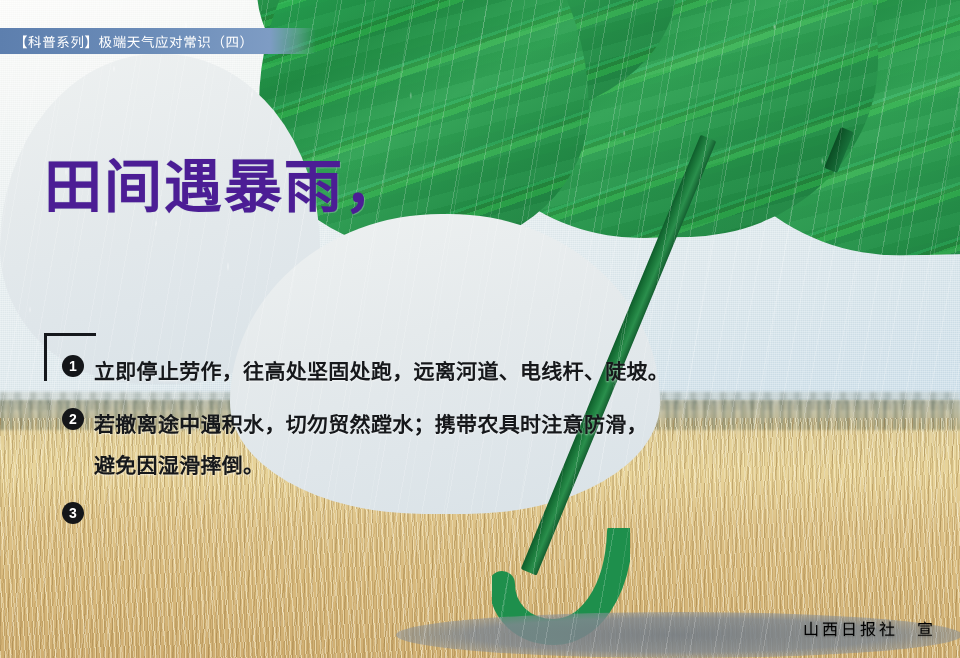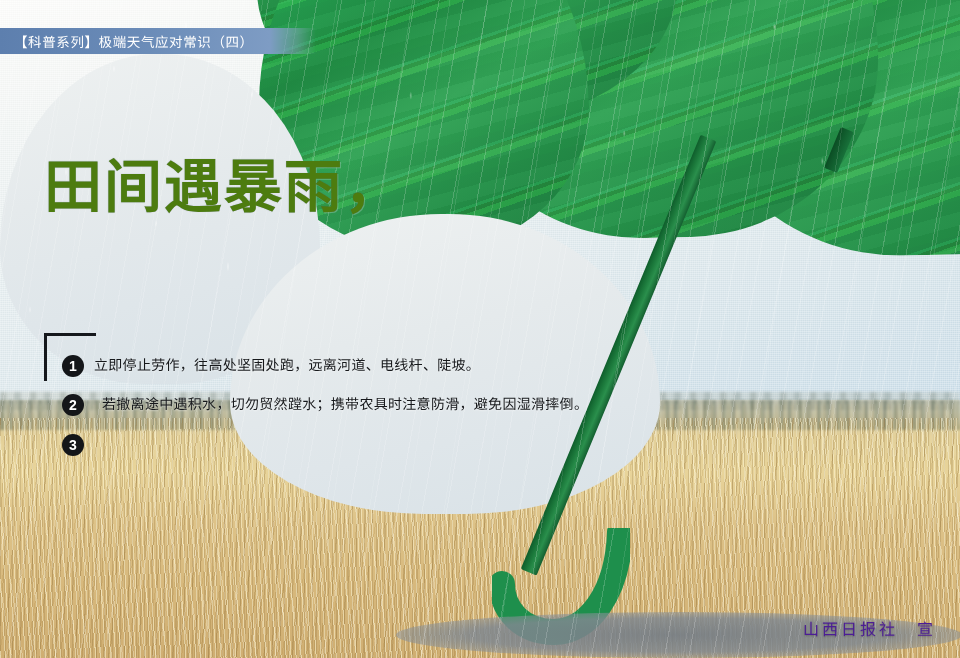--- a/index.html
+++ b/index.html
@@ -207,21 +207,21 @@
     font-weight:500;
   }
   .badge-tail{
     flex:0 0 auto; width:46px; height:26px;
     background:linear-gradient(90deg,#7e9cc4 0%, rgba(140,166,198,.45) 60%, rgba(150,174,204,0) 100%);
   }
 
   
   .title{
     position:absolute; left:44px; top:146px;
-    color:#4d7c0f;
+    color:#4c1d95;
     font-size:58px;
     line-height:1.42;
     font-weight:700;
     letter-spacing:2px;
     text-shadow:0 0 1px rgba(62,79,140,.5), 1px 1px 0 rgba(255,255,255,.25);
   }
   .title span{ display:block; }
 
   
   .bracket{
@@ -245,32 +245,32 @@
     width:22px; height:22px; margin-top:3px; margin-right:10px;
     border-radius:50%;
     background:#141619;
     color:#ffffff;
     font-size:14px; font-weight:700;
     display:flex; align-items:center; justify-content:center;
     line-height:1;
   }
   .item-text{
     color:#16181b;
-    font-size:14px;
+    font-size:21px;
     line-height:1.95;
-    font-weight:400;
+    font-weight:700;
     letter-spacing:.3px;
     text-shadow:0 1px 2px rgba(255,255,255,.55);
   }
-  .item-2 .item-text, .item-3 .item-text{ max-width:575px;margin-left:8px; }
+  .item-2 .item-text, .item-3 .item-text{ max-width:575px; }
 
   
   .footer{
     position:absolute; right:24px; bottom:18px;
-    color:#4c1d95;
+    color:#000000;
     font-size:16px;
     letter-spacing:3px;
     text-shadow:0 1px 2px rgba(0,0,0,.25);
   }
 </style>
 </head>
 <body>
 
 <div class="poster">
 

